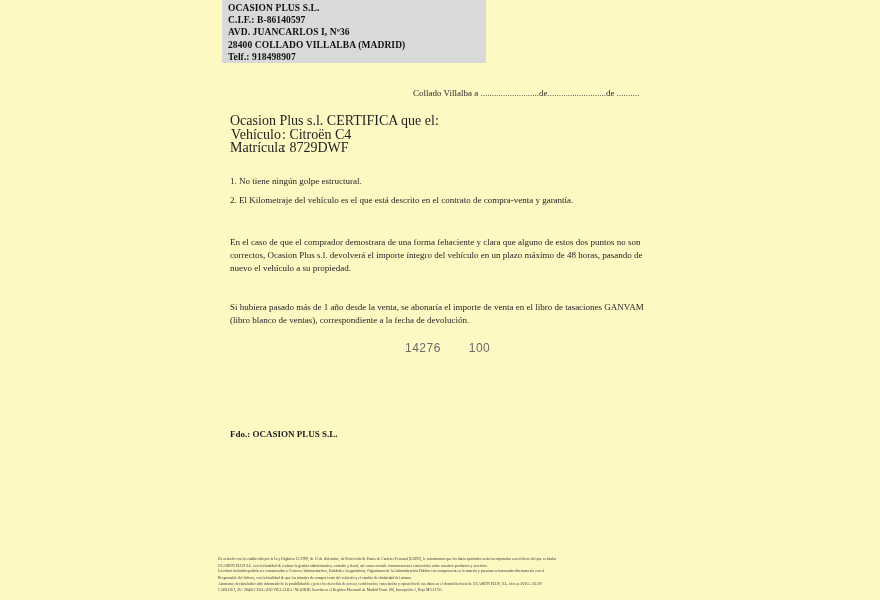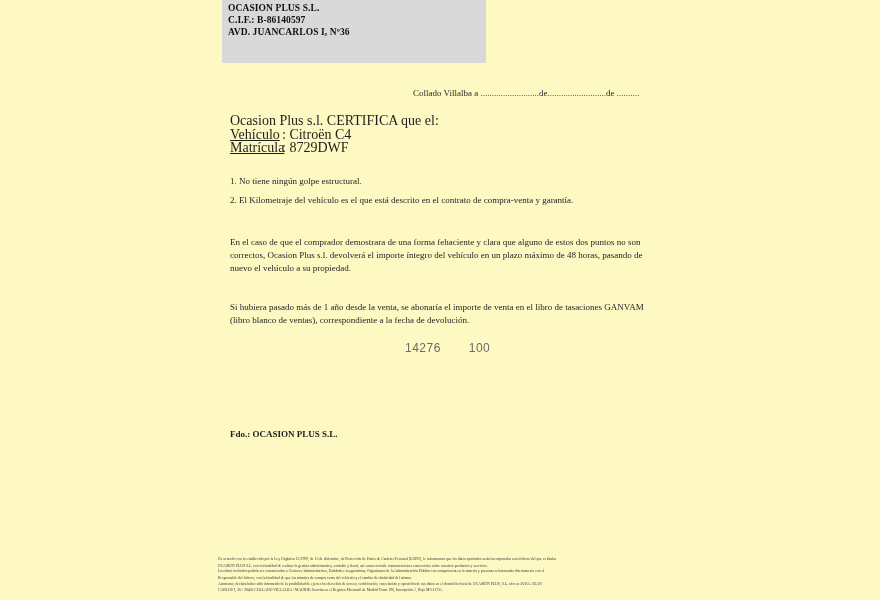--- a/index.html
+++ b/index.html
@@ -42,21 +42,21 @@
     position: absolute;
     left: 230px; top: 114px;
     font-size: 14px;
     line-height: 13.5px;
     color: #1e1e1e;
   }
   .certify .row { display: flex; }
   .certify .lbl {
     display: inline-block;
     width: 52px;
-    text-decoration: underline;
+    text-align: center;
   }
   
   .point1 { position: absolute; left: 230px; top: 176px; font-size: 9px; color: #242424; }
   .point2 { position: absolute; left: 230px; top: 195px; font-size: 9px; color: #242424; }
   
   .para { position: absolute; left: 230px; font-size: 9px; line-height: 13px; color: #242424; }
   .para-1 { top: 236px; width: 432px; }
   .para-2 { top: 282px; width: 432px; }
   .para-3 { top: 301px; width: 416px; }
   
@@ -92,20 +92,22 @@
 </style>
 </head>
 <body>
 
 <div class="doc-page">
 
   <div class="letterhead">
     <div>OCASION PLUS S.L.</div>
     <div>C.I.F.: B-86140597</div>
     <div>AVD. JUANCARLOS I, Nº36</div>
+    <div>28400 COLLADO VILLALBA (MADRID)</div>
+    <div>Telf.: 918498907</div>
   </div>
 
   <div class="date-line">Collado Villalba a ..........................de..........................de ..........</div>
 
   <div class="certify">
     <div>Ocasion Plus s.l. CERTIFICA que el:</div>
     <div class="row">
       <span class="lbl">Vehículo</span>
       <span>: Citroën C4</span>
     </div>

